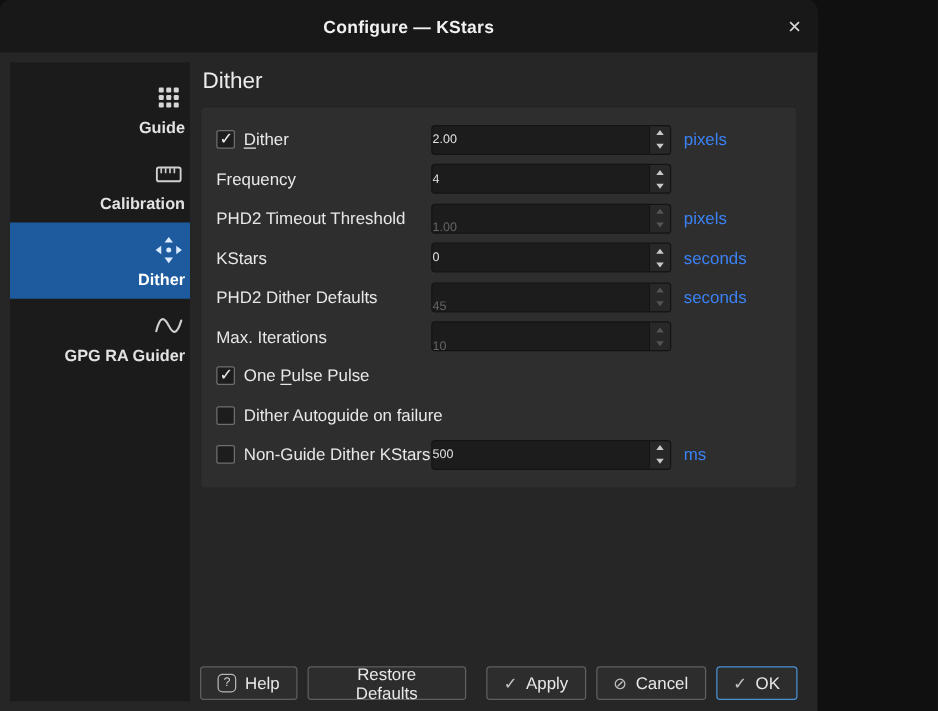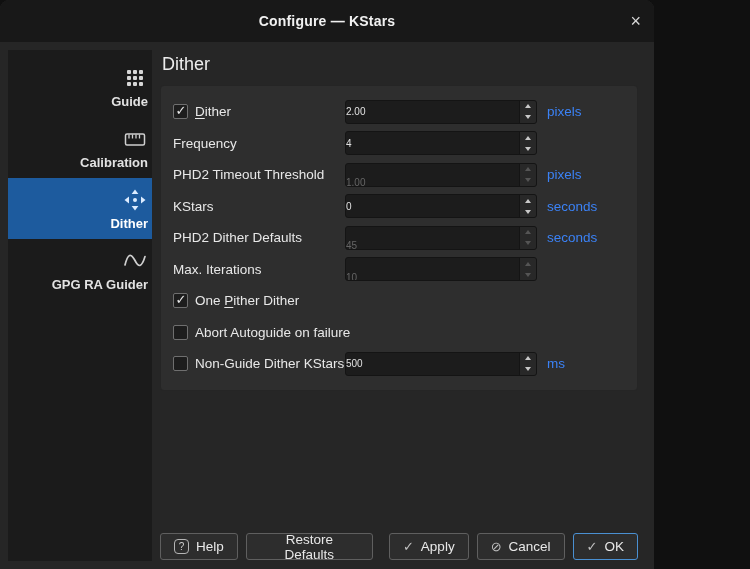--- a/index.html
+++ b/index.html
@@ -247,28 +247,28 @@
                 <span class="spin-up"></span>
                 <span class="spin-down"></span>
               </span>
           </span>
           <span class="unit"></span>
         </div>
 
         <div class="row">
           <span class="ckwrap wide">
             <span class="checkbox checked"></span>
-            <span class="cktext"><span>One </span><u>P</u><span>ither Dither</span></span>
+            <span class="cktext"><span>One </span><u>P</u><span>ulse Pulse</span></span>
           </span>
         </div>
 
         <div class="row">
           <span class="ckwrap wide">
             <span class="checkbox"></span>
-            <span class="cktext">Abort Autoguide on failure</span>
+            <span class="cktext">Dither Autoguide on failure</span>
           </span>
         </div>
 
         <div class="row">
           <span class="ckwrap">
             <span class="checkbox"></span>
             <span class="cktext">Non-Guide Dither KStars</span>
           </span>
           <span class="spin">
             <span class="spin-value">500</span>

